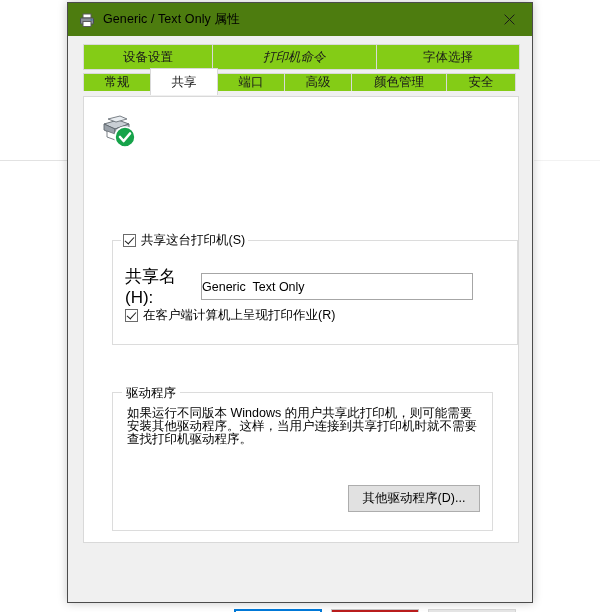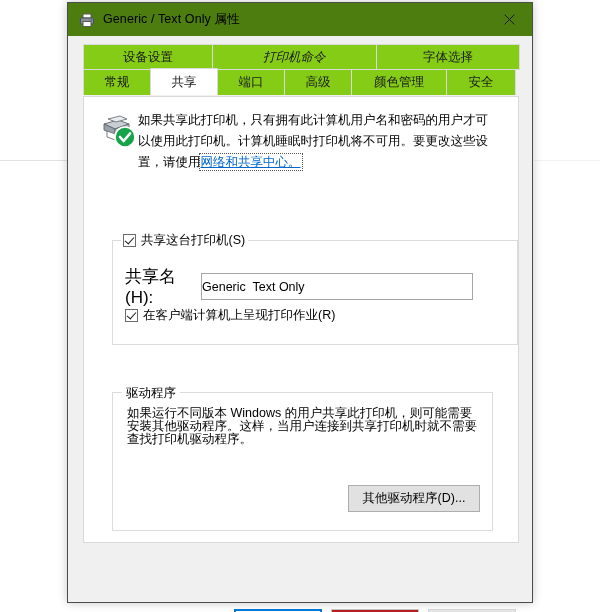--- a/index.html
+++ b/index.html
@@ -117,21 +117,21 @@
     background: #ffffff;
     border-color: #d9d9d9;
     position: relative;
     z-index: 3;
     height: 27px;
     margin-top: -1px;
     align-items: center;
   }
   #tab-row-top .tab { border-bottom: 1px solid #d9d9d9; }
   #tab-row-top { position: relative; z-index: 1; }
-  #tab-row-bottom { position: relative; z-index: 2; margin-top: -1px; }
+  #tab-row-bottom { position: relative; z-index: 2; margin-top: -1px; align-items: center; }
 
   
   #tab-row-top .tab:nth-child(1) { width: 136px; }
   #tab-row-top .tab:nth-child(2) { width: 173px; font-style: italic; }
   #tab-row-top .tab:nth-child(3) { width: 151px; }
   
   #tab-row-bottom .tab:nth-child(1) { width: 68px; }
   #tab-row-bottom .tab:nth-child(2) { width: 68px; }
   #tab-row-bottom .tab:nth-child(3) { width: 68px; }
   #tab-row-bottom .tab:nth-child(4) { width: 68px; }
@@ -413,23 +413,20 @@
             <polygon points="6,11 20,7 31,11 17,16" fill="#c9ced4" stroke="#5f666d" stroke-width="0.9"></polygon>
             <polygon points="6,11 6,17 17,22 17,16" fill="#9aa1a9" stroke="#5f666d" stroke-width="0.9"></polygon>
             <polygon points="17,16 17,22 31,17 31,11" fill="#b4bac1" stroke="#5f666d" stroke-width="0.9"></polygon>
             <polygon points="9,18 9,24 20,28 20,22" fill="#ffffff" stroke="#6d747b" stroke-width="0.9"></polygon>
             <polygon points="10,6 22,3 29,6 18,9" fill="#e9edf1" stroke="#6d747b" stroke-width="0.9"></polygon>
           </g>
           <circle cx="29" cy="28" r="10" fill="#16a34a" stroke="#ffffff" stroke-width="1.6"></circle>
           <polyline points="24,28 27.6,32 34,24.5" fill="none" stroke="#ffffff" stroke-width="2.6" stroke-linecap="round" stroke-linejoin="round"></polyline>
         </svg>
       </span>
-      <div id="info-text">
-        <span>如果共享此打印机，只有拥有此计算机用户名和密码的用户才可以使用此打印机。计算机睡眠时打印机将不可用。要更改这些设置，请使用</span><span id="network-link">网络和共享中心。</span>
-      </div>
     </div>
 
     <div id="share-group">
       <div id="share-group-title">
         <span class="checkbox-box checked"></span>
         <span class="checkbox-label">共享这台打印机(S)</span>
       </div>
 
       <div id="share-name-row">
         <span id="share-name-label">共享名(H):</span>

